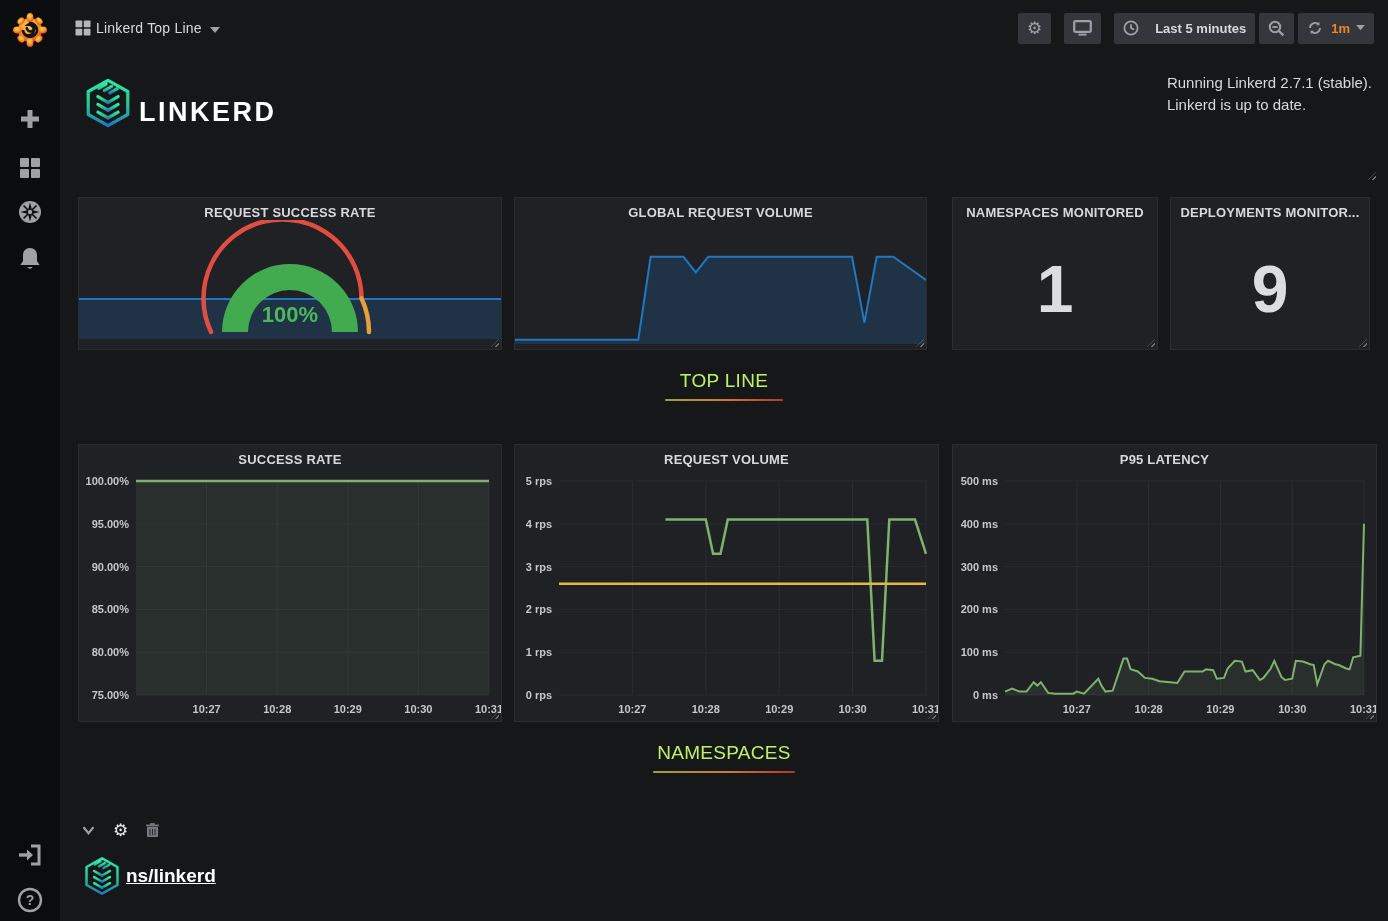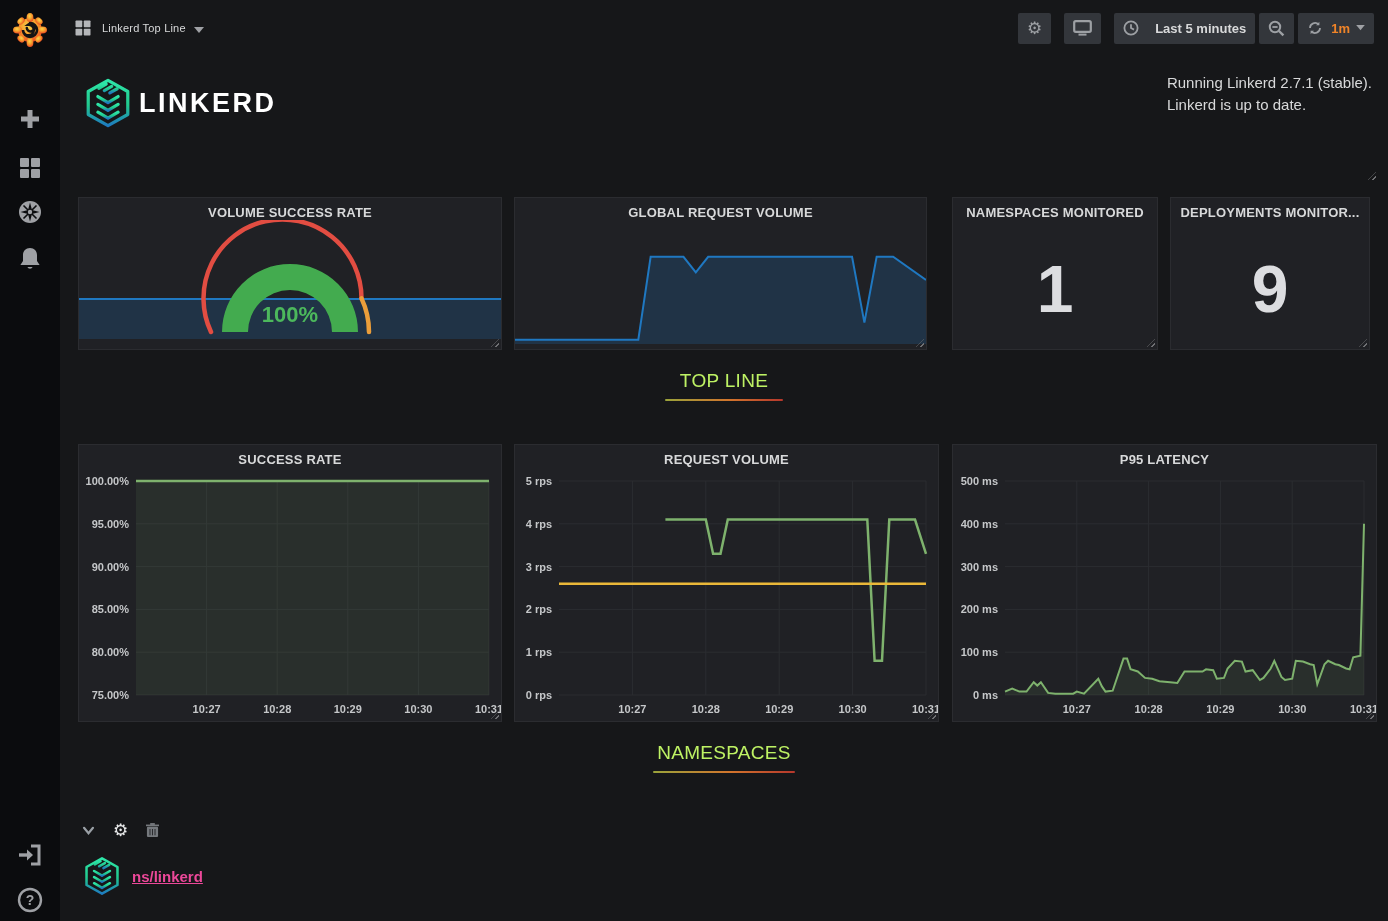--- a/index.html
+++ b/index.html
@@ -3,38 +3,38 @@
 <meta charset="utf-8">
 <style>
   html,body{margin:0;padding:0;background:#161719;width:1388px;height:921px;position:relative;
     font-family:"Liberation Sans",sans-serif;overflow:hidden;}
   
   .sidebar{position:absolute;left:0;top:0;width:60px;height:921px;background:#0b0c0e;z-index:5;}
   .side-ic{position:absolute;left:0;width:60px;height:36px;display:flex;align-items:center;justify-content:center;cursor:pointer;}
   .side-ic svg{display:block;}
   
   .navbar{position:absolute;left:60px;top:0;right:0;height:56px;display:flex;align-items:center;padding:0 14px;box-sizing:border-box;}
-  .nav-title{color:#d8d9da;font-size:11px;margin-left:10px;letter-spacing:.2px;text-align:center;}
+  .nav-title{color:#d8d9da;font-size:14px;margin-left:4px;letter-spacing:.2px;text-align:center;}
   .nav-left{display:flex;align-items:center;cursor:pointer;}
   .nav-right{margin-left:auto;display:flex;align-items:center;}
   .nav-btn{height:31px;background:#33363b;border-radius:2px;display:flex;align-items:center;
     padding:0 9px;margin-left:13px;cursor:pointer;color:#d8d9da;font-size:13px;font-weight:bold;}
   .nav-btn.tight{margin-left:4px;}
   .nav-btn .txt{margin-left:16px;}
   .refresh-val{color:#f08428;margin:0 6px 0 8px;}
   
   .panel{position:absolute;background:#202125;border:1px solid #2b2c30;box-sizing:border-box;}
   .panel-title{position:absolute;top:7px;left:0;right:0;text-align:center;color:#d8d9da;
     font-size:13px;font-weight:bold;letter-spacing:.2px;cursor:pointer;z-index:4;}
   .transparent{background:transparent;border:none;}
   .rsz{position:absolute;right:2px;bottom:2px;width:8px;height:8px;cursor:nwse-resize;z-index:6;
     background:repeating-linear-gradient(-45deg,transparent 0 2px,#6f7073 2px 3.2px);
     clip-path:polygon(100% 0,100% 100%,0 100%);}
   
-  .brand-wrap{position:absolute;left:10px;top:18px;display:flex;align-items:center;}
+  .brand-wrap{position:absolute;left:10px;top:18px;display:flex;align-items:flex-end;}
   .brand-text{color:#fff;font-size:27px;font-weight:bold;letter-spacing:2.5px;margin-left:8px;}
   .status-text{position:absolute;right:6px;top:12px;text-align:left;color:#d8d9da;font-size:15px;line-height:22px;}
   
   .big-val{position:absolute;left:0;right:0;top:30px;bottom:0;display:flex;align-items:center;justify-content:center;
     color:#dcdde0;font-weight:bold;}
   .num{font-size:66px;}
   .rps{font-size:36px;z-index:3;text-shadow:0 0 6px rgba(0,0,0,.55);}
   .spark{position:absolute;z-index:1;}
   .spark svg,.gauge svg{width:100%;height:100%;display:block;}
   .gauge{position:absolute;z-index:2;}
@@ -47,21 +47,21 @@
   .xtick{text-anchor:middle;}
   
   .row-header{position:absolute;left:60px;width:1328px;text-align:center;z-index:2;cursor:pointer;}
   .row-header .t{color:#bef264;font-size:19px;font-weight:500;letter-spacing:.3px;}
   .row-header .u{height:2px;margin:7px auto 0;border-radius:1px;
     background:linear-gradient(90deg,#9aa33b,#d2742c 55%,#b5372c);}
   
   .row-controls{position:absolute;left:82px;top:822px;display:flex;align-items:center;z-index:2;}
   .row-controls .ic{margin-right:18px;cursor:pointer;display:flex;align-items:center;}
   .ns-row{position:absolute;left:84px;top:856px;display:flex;align-items:center;z-index:2;}
-  .ns-link{color:#ec4899;font-size:15px;font-weight:bold;text-decoration:underline;margin-left:12px;cursor:pointer;}
+  .ns-link{color:#ffffff;font-size:19px;font-weight:bold;text-decoration:underline;margin-left:6px;cursor:pointer;}
   .gear-glyph{font-family:"DejaVu Sans",sans-serif;font-size:17px;line-height:1;}
 </style>
 </head>
 <body>
 
 <aside class="sidebar">
   <div class="side-ic" style="top:8px;height:44px">
     <svg width="38" height="38" viewBox="0 0 38 38">
       <defs>
           <radialGradient id="gfl" cx="45%" cy="35%" r="75%">
@@ -204,21 +204,21 @@
     <span class="brand-text">LINKERD</span>
   </div>
   <div class="status-text">
     <div>Running Linkerd 2.7.1 (stable).</div>
     <div>Linkerd is up to date.</div>
   </div>
   <div class="rsz"></div>
 </section>
 
 <section class="panel" style="left:78px;top:197px;width:424px;height:153px">
-  <div class="panel-title">VOLUME SUCCESS RATE</div>
+  <div class="panel-title">REQUEST SUCCESS RATE</div>
   <div class="spark" style="left:0;right:0;top:99px;height:42px">
     <svg preserveAspectRatio="none" viewBox="0 0 412 42">
         <polygon fill="rgba(31,120,193,0.22)" points="0,42 0.0,2.0 412.0,2.0 412,42"></polygon>
         <polyline fill="none" stroke="#1f78c1" stroke-width="2" points="0.0,2.0 412.0,2.0"></polyline>
       </svg>
   </div>
   <div class="gauge" style="left:101px;top:22px;width:220px;height:120px">
     <svg viewBox="0 0 220 120">
         <path d="M31.0 112.0 A79 79 0 1 1 181.5 78.4" stroke="#e24d42" stroke-width="4.5" fill="none" stroke-linecap="round"></path>
         <path d="M181.5 78.4 A79 79 0 0 1 189.0 112.0" stroke="#eb9e3a" stroke-width="4.5" fill="none" stroke-linecap="round"></path>

